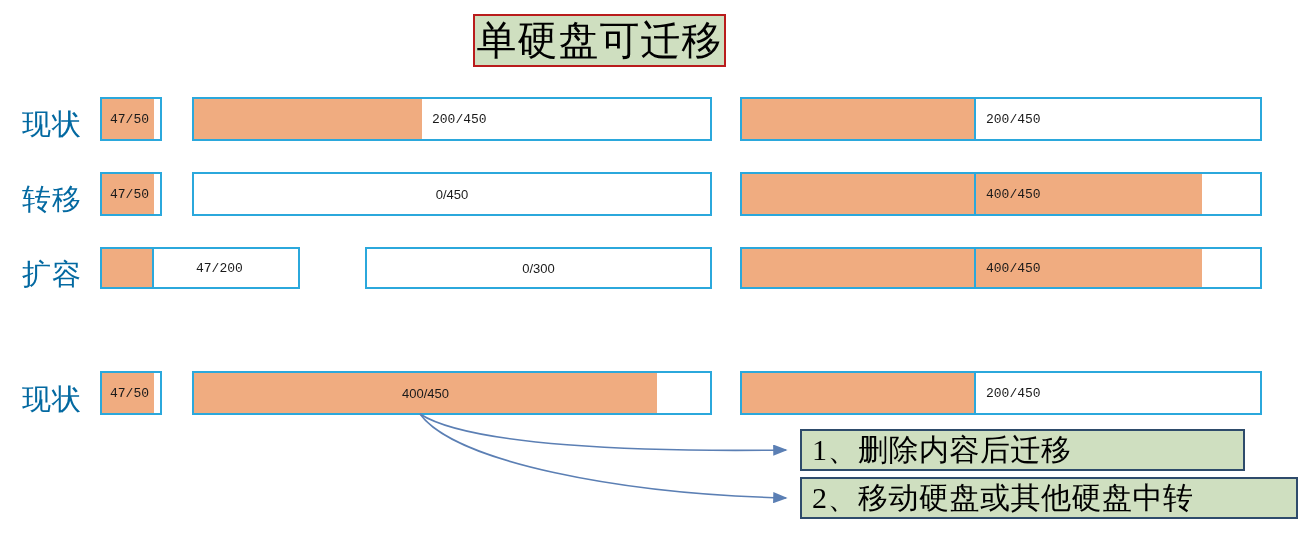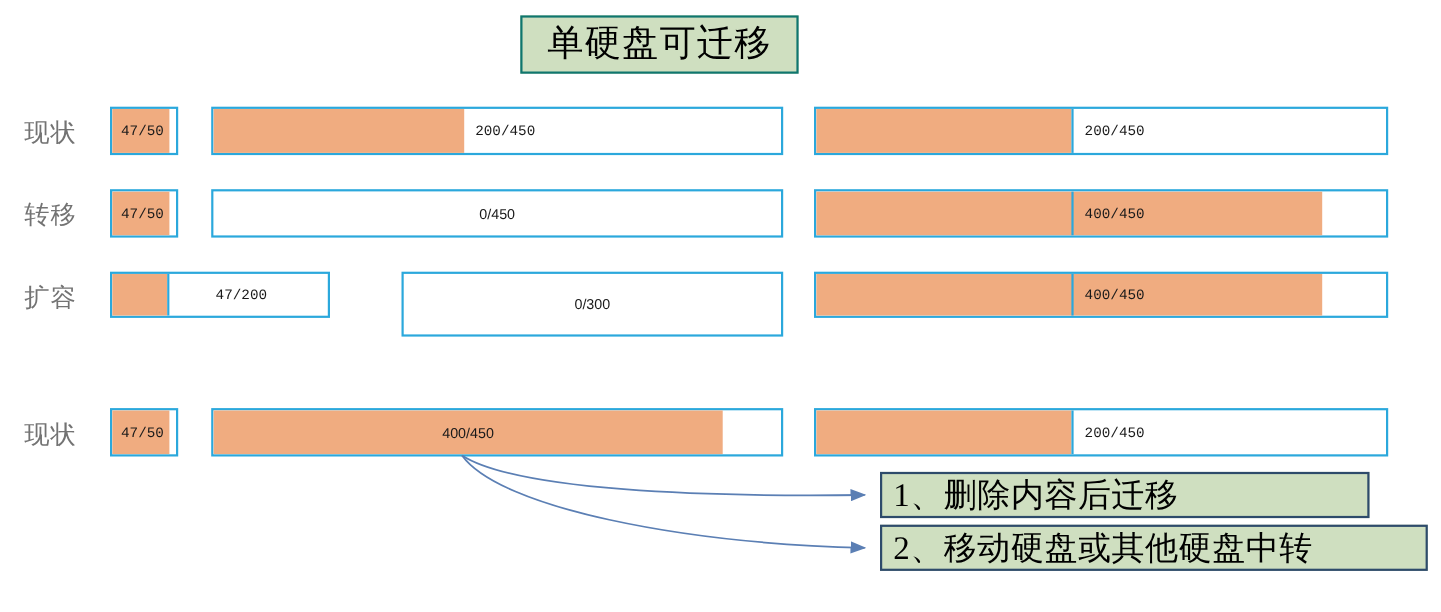--- a/index.html
+++ b/index.html
@@ -18,38 +18,38 @@
   .canvas {
     position: absolute;
     left: 0; top: 0;
     width: 1310px;
     height: 556px;
   }
   
   .title-box {
     position: absolute;
     background: #cfdfc0;
-    border: 2px solid #0f766e;
+    border: 2px solid #b91c1c;
     box-sizing: border-box;
     display: flex;
     align-items: center;
     justify-content: center;
     font-family: "Liberation Serif", "DejaVu Serif", serif;
-    font-size: 33px;
+    font-size: 40px;
     line-height: 1;
     color: #000000;
     letter-spacing: 1px;
     white-space: nowrap;
   }
   
   .row-label {
     position: absolute;
     font-family: Liberation Serif, serif;
-    font-size: 23px;
-    color: #737373;
+    font-size: 29px;
+    color: #0369a1;
     white-space: nowrap;
     letter-spacing: 1px;
   }
   
   .bar {
     position: absolute;
     box-sizing: border-box;
     border: 2px solid #2ba8dc;
     background: #ffffff;
     overflow: hidden;
@@ -154,21 +154,21 @@
   </div>
 
   <div class="row-label" style="left:22px; top:255px;">扩容</div>
 
   <div class="bar" style="left:100px; top:247px; width:200px; height:42px;">
     <div class="fill" style="width:50px;"></div>
     <div class="divider" style="left:50px;"></div>
     <div class="bar-text left-aligned" style="left:86px;">47/200</div>
   </div>
 
-  <div class="bar" style="left:365px; top:247px; width:347px; height:59px;">
+  <div class="bar" style="left:365px; top:247px; width:347px; height:42px;">
     <div class="fill" style="width:0px;"></div>
     <div class="bar-text centered" style="left:0; right:0;">0/300</div>
   </div>
 
   <div class="bar" style="left:740px; top:247px; width:522px; height:42px;">
     <div class="fill" style="width:460px;"></div>
     <div class="divider" style="left:232px;"></div>
     <div class="bar-text left-aligned" style="left:236px;">400/450</div>
   </div>
 

